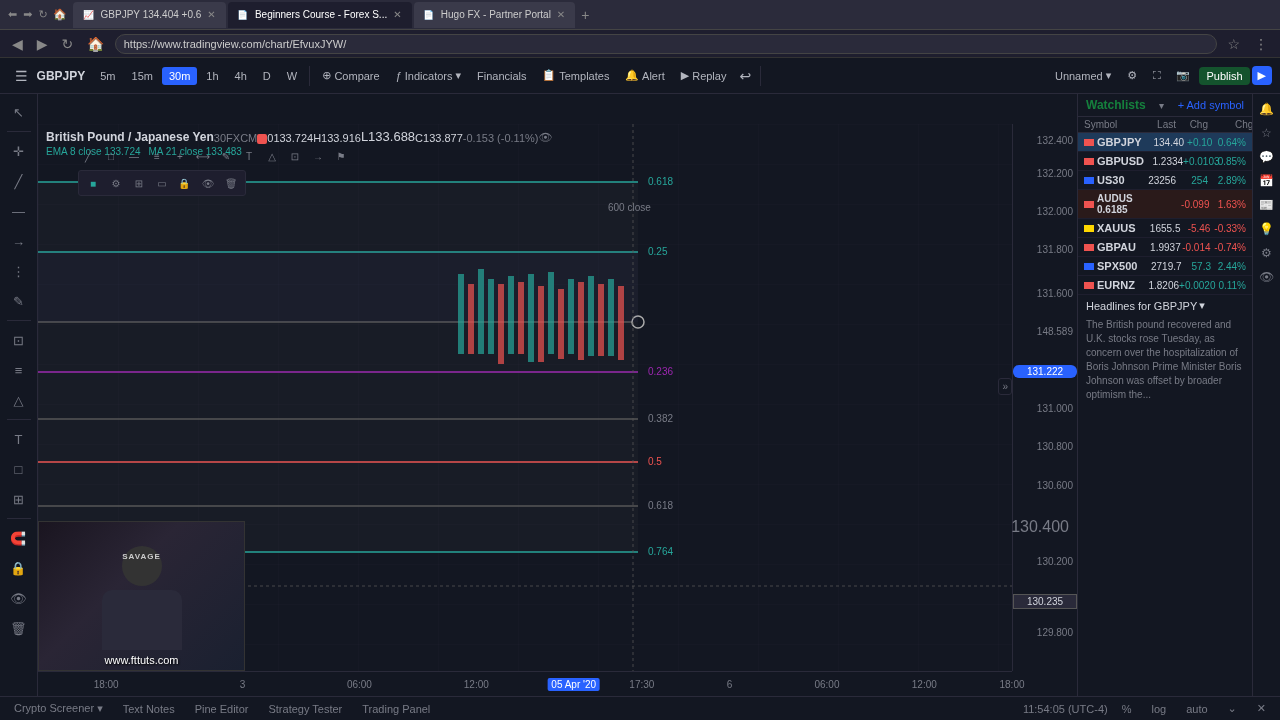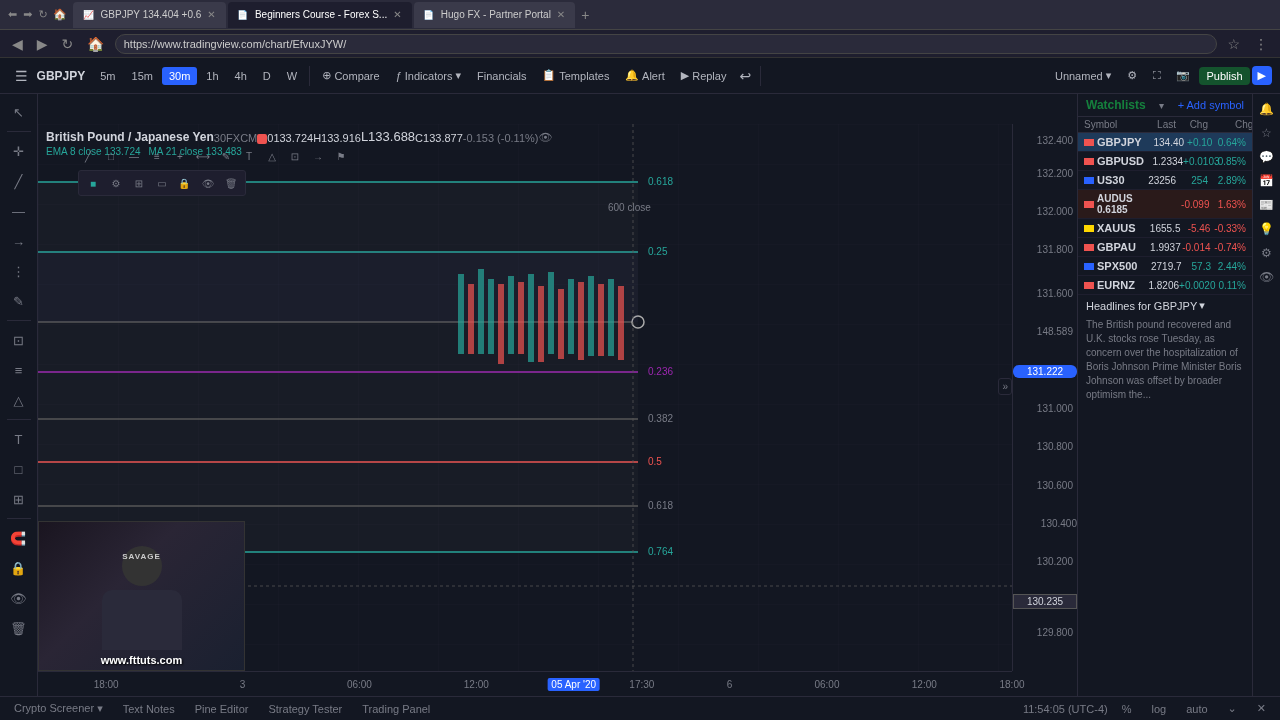--- a/index.html
+++ b/index.html
@@ -60,21 +60,21 @@
 
     
     .bottom-bar { background: #131722; height: 24px; display: flex; align-items: center; padding: 0 8px; gap: 8px; border-top: 1px solid #2a2a3a; flex-shrink: 0; font-size: 11px; color: #787b86; }
     .bottom-btn { background: none; border: none; color: #787b86; cursor: pointer; font-size: 11px; padding: 1px 6px; border-radius: 3px; }
     .bottom-sep { flex: 1; }
     .time-display { color: #787b86; font-size: 11px; }
 
     
     .webcam-overlay { position: absolute; bottom: 25px; left: 0; width: 207px; height: 150px; background: #000; border: 1px solid #333; overflow: hidden; z-index: 20; }
     .webcam-content { width: 100%; height: 100%; background: linear-gradient(135deg, #1a1a2e, #2a2a4a); display: flex; align-items: center; justify-content: center; position: relative; }
-    .webcam-logo { position: absolute; bottom: 4px; left: 0; right: 0; text-align: center; color: #fff; font-size: 11px; font-weight: bold; text-shadow: 1px 1px 2px #000; }
+    .webcam-logo { position: absolute; bottom: 4px; left: 0; right: 0; text-align: center; color: #fff; font-size: 11px; font-weight: normal; text-shadow: 1px 1px 2px #000; }
 
     
     .chart-canvas { position: absolute; top: 30px; left: 0; right: 65px; bottom: 25px; }
     .draw-tool-btn { background: none; border: none; color: #787b86; cursor: pointer; font-size: 10px; width: 20px; height: 20px; display: flex; align-items: center; justify-content: center; border-radius: 2px; }
 
     
     .far-right { width: 28px; background: #131722; border-left: 1px solid #2a2a3a; display: flex; flex-direction: column; align-items: center; padding: 4px 0; gap: 2px; flex-shrink: 0; }
     .far-right-icon { width: 22px; height: 22px; display: flex; align-items: center; justify-content: center; color: #787b86; cursor: pointer; font-size: 12px; border-radius: 3px; }
   </style>
 </head>
@@ -289,21 +289,21 @@
         <div style="position:absolute; top:2%; right:4px; font-size:10px; color:#787b86;">132.400</div>
         <div style="position:absolute; top:8%; right:4px; font-size:10px; color:#787b86;">132.200</div>
         <div style="position:absolute; top:15%; right:4px; font-size:10px; color:#787b86;">132.000</div>
         <div style="position:absolute; top:22%; right:4px; font-size:10px; color:#787b86;">131.800</div>
         <div style="position:absolute; top:30%; right:4px; font-size:10px; color:#787b86;">131.600</div>
         <div style="position:absolute; top:37%; right:4px; font-size:10px; color:#787b86;">148.589</div>
         <div style="position:absolute; top:44%; right:0; font-size:10px; background:#2962ff; color:#fff; padding:1px 4px; border-radius:6px; width:100%; text-align:center;">131.222</div>
         <div style="position:absolute; top:51%; right:4px; font-size:10px; color:#787b86;">131.000</div>
         <div style="position:absolute; top:58%; right:4px; font-size:10px; color:#787b86;margin-left:20px;">130.800</div>
         <div style="position:absolute; top:65%; right:4px; font-size:10px; color:#787b86;">130.600</div>
-        <div style="position:absolute; top:72%; right:0; font-size:10px; color:#787b86;">130.400</div>
+        <div style="position:absolute; top:72%; right:8px; font-size:16px; color:#787b86;">130.400</div>
         <div style="position:absolute; top:79%; right:4px; font-size:10px; color:#787b86;">130.200</div>
         <div style="position:absolute; top:86%; right:4px; font-size:10px; color:#787b86;">130.000</div>
         <div style="position:absolute; top:92%; right:4px; font-size:10px; color:#787b86;">129.800</div>
 
         <div style="position:absolute; top:86%; right:0; font-size:10px; background:#2a2a3a; color:#d1d4dc; padding:1px 2px; width:100%; text-align:center; border:1px solid #555;">130.235</div>
       </div>
 
       <div style="position:absolute; bottom:0; left:0; right:65px; height:25px; background:#131722; border-top:1px solid #2a2a3a; display:flex; align-items:center;">
         <div style="position:absolute; left:7%; font-size:10px; color:#787b86; transform:translateX(-50%);">18:00</div>
         <div style="position:absolute; left:21%; font-size:10px; color:#787b86; transform:translateX(-50%);">3</div>

